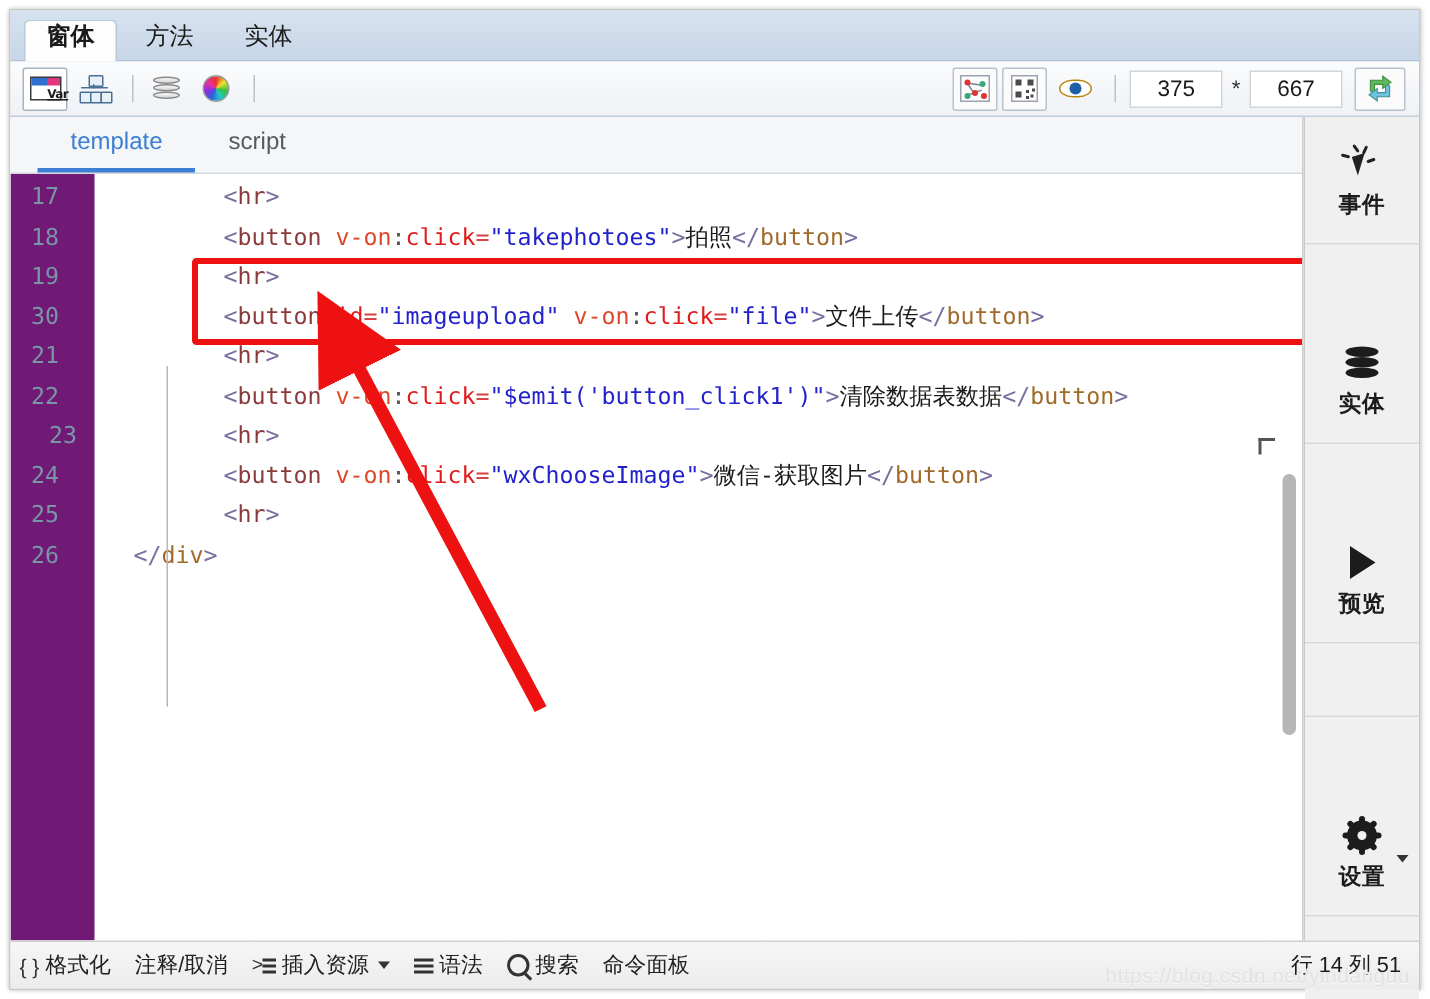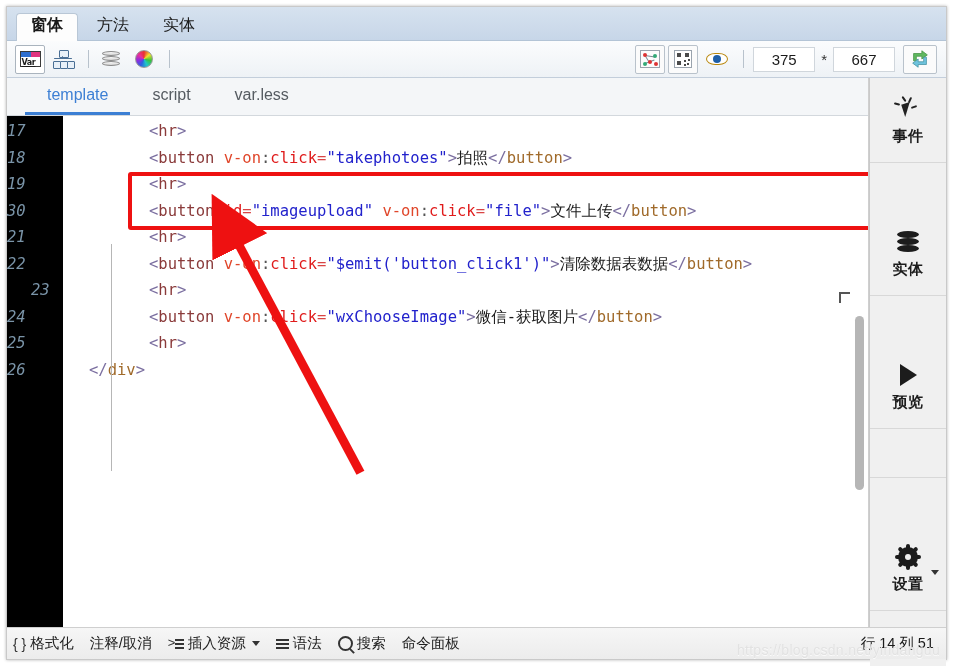--- a/index.html
+++ b/index.html
@@ -112,21 +112,21 @@
     background: #ffffff;
     position: relative;
     box-sizing: border-box;
   }
   .ico-var::before {
     content: "";
     position: absolute; left: 0; top: 0; right: 0; height: 5px;
     background: linear-gradient(90deg,#2f6fd0 0 55%, #e0357f 55% 100%);
   }
   .ico-var span {
-    position: absolute; left: 1px; bottom: -1px;
+    position: absolute; left: 11px; bottom: -1px;
     font-size: 8px; font-weight: bold; color: #1b1b1b;
     font-family: "DejaVu Sans", sans-serif;
     letter-spacing: -0.4px;
     text-decoration: underline;
   }
   .ico-tree { position: relative; width: 22px; height: 18px; }
   .ico-tree i {
     position: absolute; display: block;
     background: #e8f0f8; border: 1px solid #4a6f95; border-radius: 1px;
   }
@@ -237,28 +237,27 @@
     position: absolute;
     inset: 0;
     display: flex;
     font-family: "DejaVu Sans Mono", "Liberation Mono", monospace;
     font-size: 15.5px;
     line-height: 26.5px;
   }
   #gutter {
     width: 56px;
     flex: none;
-    text-align: left;
+    text-align: center;
     color: #7a94a8;
     padding-top: 2px;
     box-sizing: border-box;
     padding-right: 10px;
     user-select: none;
-    background: #000000;
-    font-style: italic;
+    background: #701a75;
   }
   #code-lines {
     flex: 1;
     padding-top: 2px;
     position: relative;
     overflow: hidden;
     white-space: pre;
     color: #222;
   }
   .cline { height: 26.5px; padding-left: 26px; }
@@ -595,21 +594,20 @@
     </div>
   </div>
 
   <div id="main-row">
 
     <div id="editor-col">
 
       <div id="editor-tabs">
         <div class="ed-tab active">template</div>
         <div class="ed-tab">script</div>
-        <div class="ed-tab">var.less</div>
       </div>
 
       <div id="code-wrap">
         <div id="code-area">
           <div id="gutter">
               <div class="cline" style="padding: 0px;">17</div>
               <div class="cline" style="padding: 0px;">18</div>
               <div class="cline" style="padding: 0px;">19</div>
               <div class="cline" style="padding: 0px;">30</div>
               <div class="cline" style="padding: 0px;">21</div>

